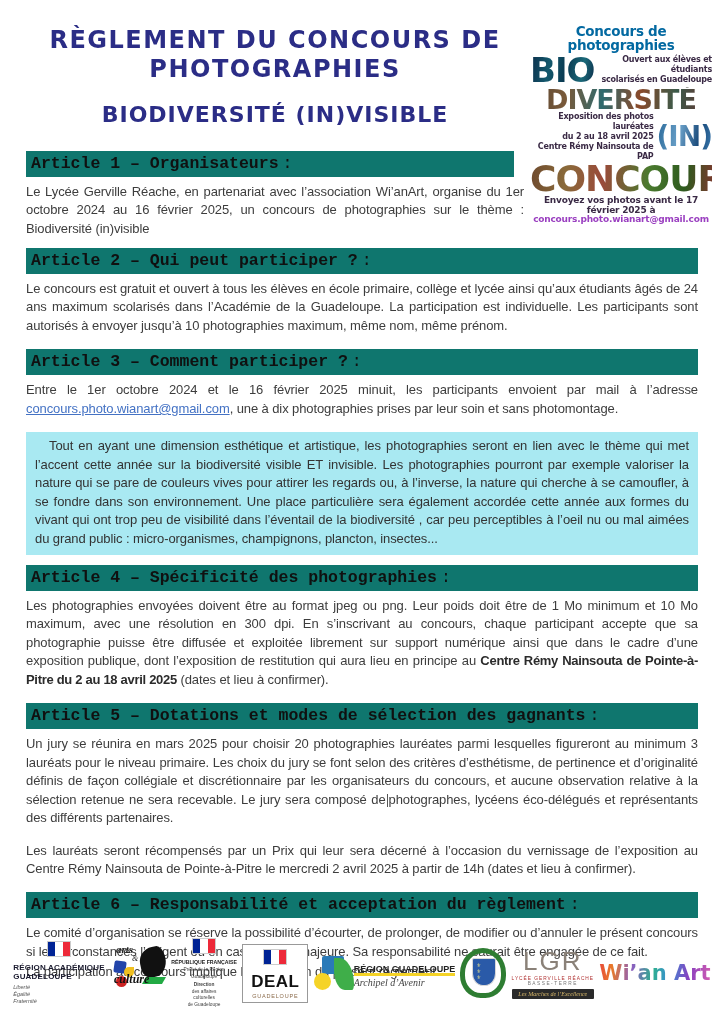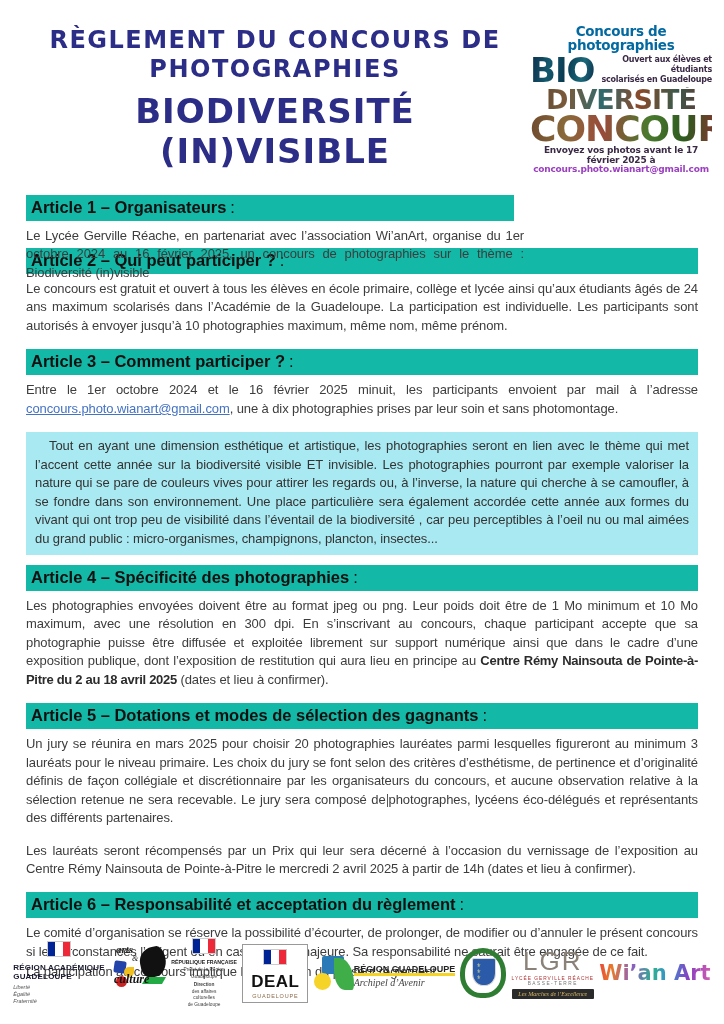--- a/index.html
+++ b/index.html
@@ -5,21 +5,21 @@
   html,body{margin:0;padding:0;background:#ffffff;}
   .page{width:724px;height:1024px;background:#fff;position:relative;overflow:hidden;
         font-family:"Liberation Sans",sans-serif;color:#3d3d3d;}
   .content{padding:0 26px;position:relative;}
 
   
   .header-zone{position:relative;height:244px;}
   .title-block{width:498px;padding-top:26px;text-align:center;
                font-family:"DejaVu Sans",sans-serif;font-weight:bold;color:#2b2d86;}
   .title-line{font-size:24px;line-height:1.2;letter-spacing:1.5px;}
-  .subtitle{font-size:34px;margin-top:7px;letter-spacing:1px;}
+  .subtitle{font-size:22px;margin-top:18px;letter-spacing:1px;}
 
   
   .poster{position:absolute;top:24px;left:504px;width:182px;text-align:center;line-height:1.05;}
   .poster-header{color:#0369a1;font-weight:bold;font-size:13.5px;font-family:"DejaVu Sans",sans-serif;
                  margin-bottom:2px;letter-spacing:-0.3px;}
   .photoword{font-family:"DejaVu Sans",sans-serif;font-weight:900;letter-spacing:-1px;line-height:0.95;}
   .w-bio{font-size:34px;color:#123d52;}
   .w-div{font-size:27px;color:#4c4536;}
   .w-in{font-size:28px;color:#2a6a9a;}
   .w-vis{font-size:36px;color:#5a5a28;}
@@ -34,22 +34,22 @@
   .poster-smalltext{font-size:8px;font-weight:bold;color:#3a2a45;line-height:1.25;
                     font-family:"DejaVu Sans",sans-serif;letter-spacing:-0.2px;}
   .open-text{text-align:right;flex:1;padding-left:2px;}
   .expo-text{text-align:right;flex:1;padding-right:3px;}
   .poster-send{font-size:9px;font-weight:bold;color:#3a2a45;margin-top:0;
                font-family:"DejaVu Sans",sans-serif;letter-spacing:-0.2px;}
   .poster-email{font-size:9px;font-weight:bold;color:#9a3fc0;font-family:"DejaVu Sans",sans-serif;
                 text-decoration:none;display:block;letter-spacing:-0.2px;}
 
   
-  .article-bar{background:#14b8a6;padding:3px 5px 4px 5px;font-size:16.5px;font-weight:bold;color:#101010;
-               font-family:Liberation Sans, sans-serif;}
+  .article-bar{background:#0f766e;padding:3px 5px 4px 5px;font-size:16.5px;font-weight:bold;color:#101010;
+               font-family:Liberation Mono, monospace;}
   .article-bar .colon{font-weight:normal;margin-left:4px;}
   .narrow-bar{width:488px;box-sizing:border-box;}
   .body-text{font-size:13px;line-height:1.42;text-align:justify;letter-spacing:-0.1px;
              margin:6px 0 14px 0;color:#3d3d3d;}
   .left-col{width:498px;}
   .a1-bar-wrap{margin-top:24px;}
   .email-link{color:#4472c4;text-decoration:underline;cursor:pointer;}
   .bold-inline{font-weight:bold;color:#2b2b2b;letter-spacing:-0.3px;}
   .highlight-box{background:#a9e9f2;padding:5px 9px 7px 9px;margin:4px 0 10px 0;}
   .highlight-box .body-text{margin:0;text-indent:14px;color:#333;}
@@ -130,20 +130,28 @@
       <div class="poster">
         <div class="poster-header">Concours de photographies</div>
         <div class="poster-row">
           <span class="photoword w-bio">BIO</span>
           <span class="poster-smalltext open-text">
             <span>Ouvert aux élèves et étudiants</span><br>
             <span>scolarisés en Guadeloupe</span>
           </span>
         </div>
         <div class="photoword w-div">DIVERSITÉ</div>
+        <div class="poster-row">
+          <span class="poster-smalltext expo-text">
+            <span>Exposition des photos lauréates</span><br>
+            <span>du 2 au 18 avril 2025</span><br>
+            <span>Centre Rémy Nainsouta de PAP</span>
+          </span>
+          <span class="photoword w-in">(IN)</span>
+        </div>
         <div class="photoword w-vis">CONCOURS</div>
         <div class="poster-send">Envoyez vos photos avant le 17 février 2025 à</div>
         <a class="poster-email">concours.photo.wianart@gmail.com</a>
       </div>
 
       <div class="left-col a1-bar-wrap">
         <div class="article-bar narrow-bar">
           <span>Article 1 – Organisateurs</span><span class="colon">:</span>
         </div>
         <p class="body-text">Le Lycée Gerville Réache, en partenariat avec l’association Wi’anArt, organise du 1er octobre 2024 au 16 février 2025, un concours de photographies sur le thème : Biodiversité (in)visible</p>

